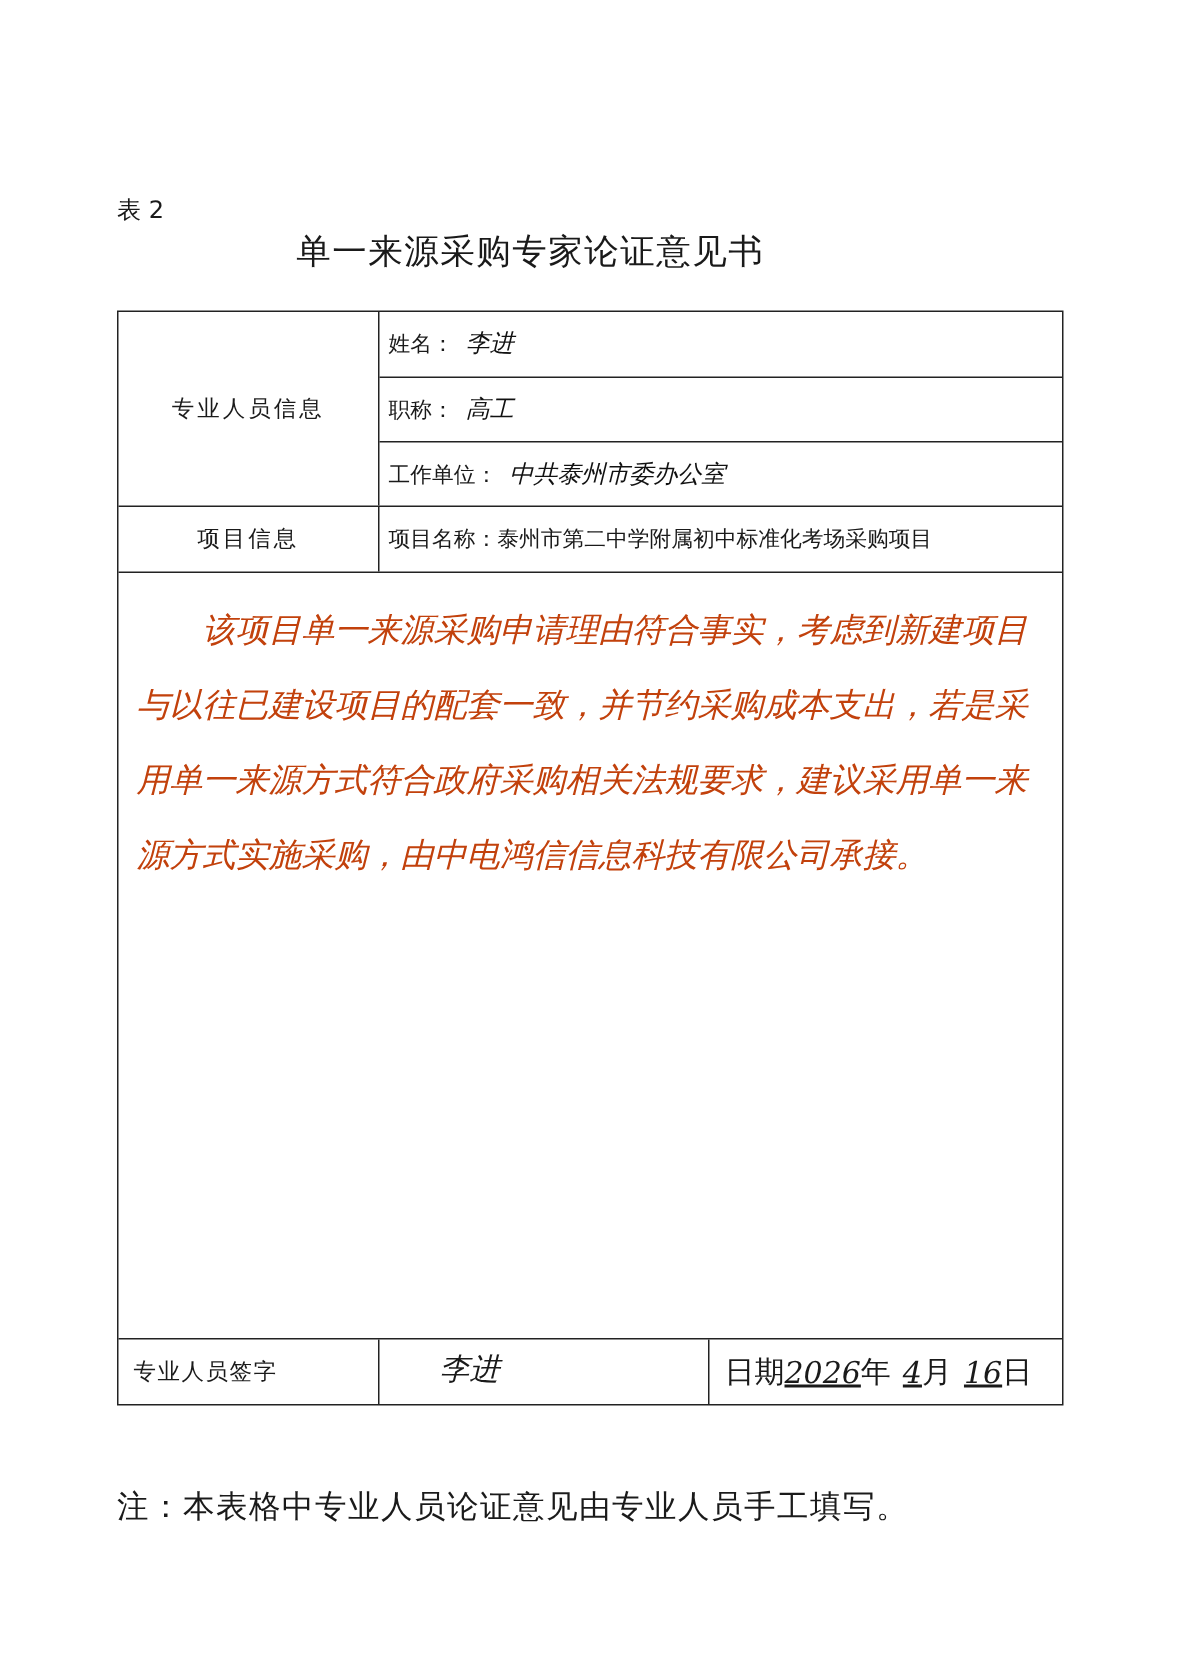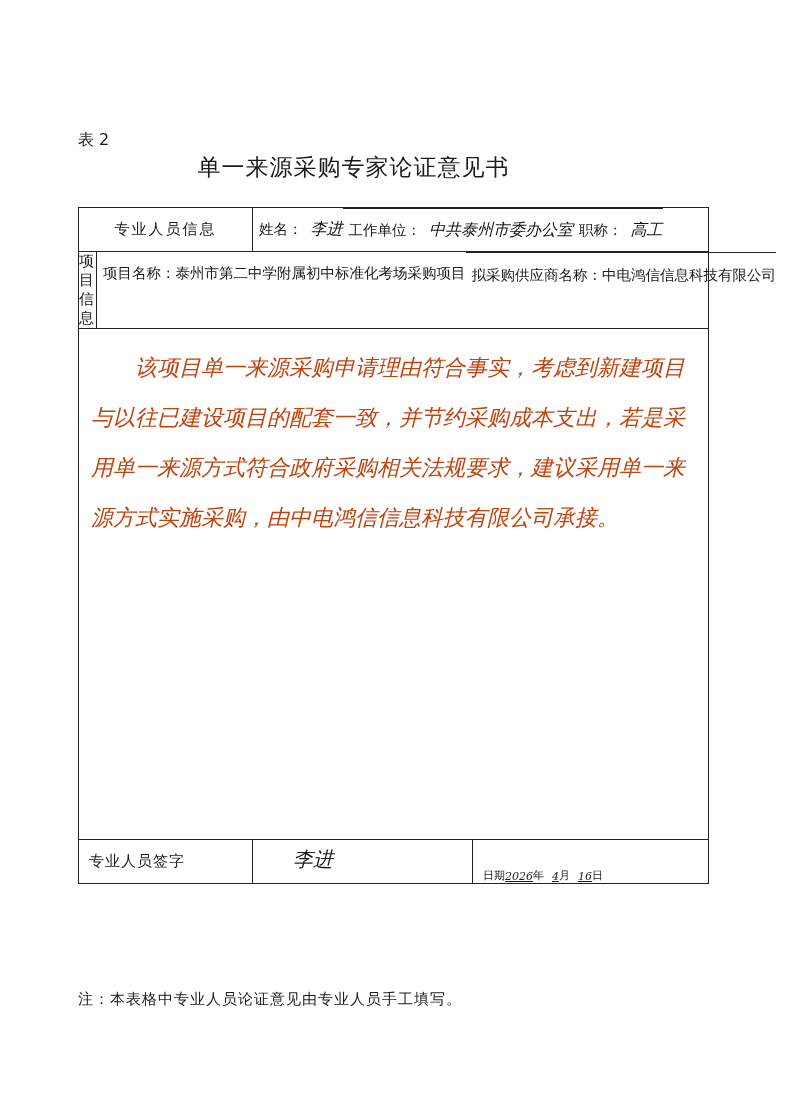--- a/index.html
+++ b/index.html
@@ -6,63 +6,62 @@
   body {
     width:800px; height:1110px; background:#ffffff; position:relative; overflow:hidden;
     font-family: "DejaVu Sans", "Liberation Sans", sans-serif; color:#1a1a1a;
   }
   .label-top { position:absolute; left:78px; top:130px; font-size:16px; }
   .title { position:absolute; left:0; width:697px; top:152px; text-align:center; font-size:23px; letter-spacing:1px; padding-left:10px; box-sizing:border-box; }
   .tbl { position:absolute; left:78px; top:207px; width:631px; border:1.5px solid #222; box-sizing:border-box; }
   .row { display:flex; border-top:1.2px solid #222; box-sizing:border-box; }
   .row:first-child { border-top:none; }
   .lcell { width:174px; border-right:1.2px solid #222; display:flex; align-items:center; justify-content:center; font-size:15px; letter-spacing:2px; box-sizing:border-box;font-family:Liberation Serif, serif; }
-  .rcol { flex:1; display:flex; flex-direction:row; }
+  .rcol { flex:1; display:flex; flex-direction:column; }
   .sub { height:43px; border-top:1.2px solid #222; display:flex; align-items:center; padding-left:6px; font-size:14.5px; box-sizing:border-box; white-space:nowrap; }
   .sub:first-child { border-top:none; }
   .hw { font-family:"DejaVu Serif", serif; font-style:italic; color:#111; font-size:16px; margin-left:8px; }
   .opinion { height:510px; padding:14px 12px 0 12px; box-sizing:border-box; font-family:"DejaVu Serif", serif; font-style:italic; font-size:22px; line-height:50px; color:#c2410c; }
   .opinion p { margin:0; text-indent:2em; }
   .sign-row { height:44px; }
   .sign-cell { width:220px; border-right:1.2px solid #222; position:relative; box-sizing:border-box; }
   .sign-cell span { position:absolute; left:40px; top:6px; font-family:"DejaVu Serif", serif; font-style:italic; font-size:20px; }
-  .date-cell { flex:1; display:flex; align-items:flex-end; padding-left:10px; font-size:11px; }
+  .date-cell { flex:1; display:flex; align-items:center; padding-left:10px; font-size:20px; }
   .date-cell .u { font-family:"DejaVu Serif", serif; font-style:italic; text-decoration:underline; }
-  .note { position:absolute; left:78px; top:990px; font-size:15px; letter-spacing:1px; }
+  .note { position:absolute; left:78px; top:990px; font-size:21px; letter-spacing:1px; }
 </style>
 </head>
 <body>
 
 <div class="label-top">表 2</div>
 <div class="title">单一来源采购专家论证意见书</div>
 
 <div class="tbl">
   <div class="row">
     <div class="lcell">专业人员信息</div>
     <div class="rcol">
       <div class="sub">
         <span>姓名：</span>
         <span class="hw">李进</span>
       </div>
       <div class="sub">
+        <span>职称：</span>
+        <span class="hw">高工</span>
+      </div>
+      <div class="sub">
         <span>工作单位：</span>
         <span class="hw">中共泰州市委办公室</span>
-      </div>
-      <div class="sub">
-        <span>职称：</span>
-        <span class="hw">高工</span>
       </div>
     </div>
   </div>
 
   <div class="row">
     <div class="lcell">项目信息</div>
     <div class="rcol">
       <div class="sub">项目名称：泰州市第二中学附属初中标准化考场采购项目</div>
-      <div class="sub" style="height:46px">拟采购供应商名称：中电鸿信信息科技有限公司</div>
     </div>
   </div>
 
   <div class="row">
     <div class="rcol">
       <div class="opinion">
         <p>该项目单一来源采购申请理由符合事实，考虑到新建项目与以往已建设项目的配套一致，并节约采购成本支出，若是采用单一来源方式符合政府采购相关法规要求，建议采用单一来源方式实施采购，由中电鸿信信息科技有限公司承接。</p>
       </div>
     </div>
   </div>

